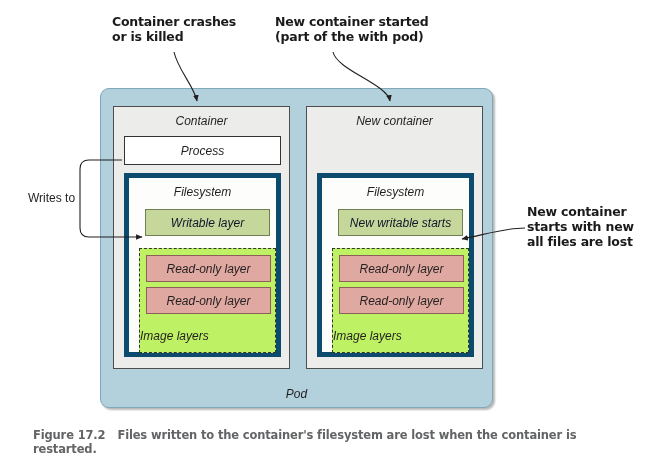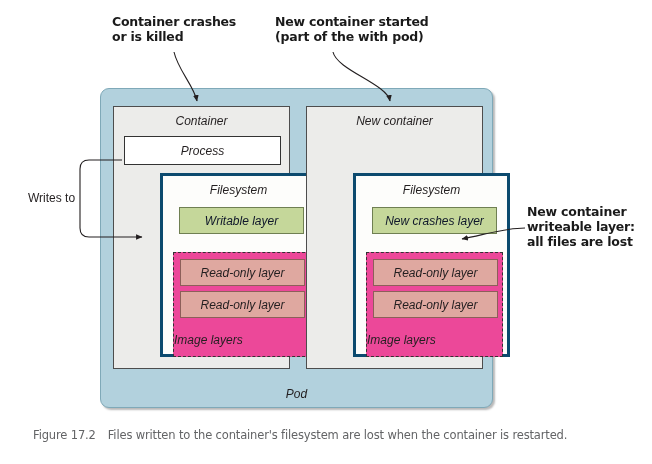--- a/index.html
+++ b/index.html
@@ -52,55 +52,55 @@
 
   .process-box{
     position:absolute;left:10px;top:29px;width:157px;height:29px;
     background:#ffffff;border:1px solid #333333;box-sizing:border-box;
     display:flex;align-items:center;justify-content:center;
     font-size:12px;color:#231f20;
   }
 
   .fs-box{
     position:absolute;left:10px;top:66px;width:157px;height:184px;
-    background:#fdfdfb;border:3px solid #0c4a6e;box-sizing:border-box;margin-left:36px;
+    background:#fdfdfb;border:5px solid #0c4a6e;box-sizing:border-box;
   }
   .fs-title{
     position:absolute;left:0;top:7px;width:100%;text-align:center;
     font-size:12px;color:#231f20;
   }
 
   .writable{
     position:absolute;left:16px;top:31px;width:125px;height:27px;
     background:#c5d79a;border:1px solid #6f7f52;box-sizing:border-box;
     display:flex;align-items:center;justify-content:center;
     font-size:12px;color:#0f172a;
   }
 
   .image-layers{
-    position:absolute;left:10px;top:76px;width:137px;height:105px;
-    border:1.4px dashed #333333;background:#ec4899;box-sizing:border-box;
+    position:absolute;left:10px;top:70px;width:137px;height:105px;
+    border:1.4px dashed #333333;background:#bef264;box-sizing:border-box;
   }
   .ro-layer{
     position:absolute;left:6px;width:125px;height:27px;
     background:#dfa8a0;border:1px solid #8d5f59;box-sizing:border-box;
     display:flex;align-items:center;justify-content:center;
     font-size:12px;color:#231f20;
   }
   .ro-1{top:6px;}
   .ro-2{top:38px;}
   .img-label{
     position:absolute;left:0;bottom:9px;width:100%;text-align:left;
     font-size:12px;color:#231f20;
   }
 
   
   .caption{
     position:absolute;left:33px;top:428px;width:600px;
-    font-family:"DejaVu Sans",sans-serif;font-weight:normal;
+    font-family:"DejaVu Sans",sans-serif;font-weight:bold;
     font-size:11.5px;color:#636466;letter-spacing:-0.15px;
   }
   .caption .fignum{margin-right:12px;}
 
   svg.overlay{position:absolute;left:0;top:0;width:652px;height:464px;
     pointer-events:none;overflow:visible;}
 </style>
 </head>
 <body>
 
@@ -111,21 +111,21 @@
     <div>or is killed</div>
   </div>
 
   <div class="callout" id="callout-right">
     <div>New container started</div>
     <div>(part of the with pod)</div>
   </div>
 
   <div class="callout" id="callout-side">
     <div>New container</div>
-    <div>writeable layer:</div>
+    <div>starts with new</div>
     <div>all files are lost</div>
   </div>
 
   <div class="side-label" id="writes-to">Writes to</div>
 
   <div class="pod">
 
     <div class="container-box" id="container-left">
       <div class="container-title">Container</div>
       <div class="process-box">Process</div>
@@ -137,21 +137,21 @@
           <div class="ro-layer ro-2">Read-only layer</div>
           <div class="img-label">Image layers</div>
         </div>
       </div>
     </div>
 
     <div class="container-box" id="container-right">
       <div class="container-title">New container</div>
       <div class="fs-box">
         <div class="fs-title">Filesystem</div>
-        <div class="writable">New crashes layer</div>
+        <div class="writable">New writable starts</div>
         <div class="image-layers">
           <div class="ro-layer ro-1">Read-only layer</div>
           <div class="ro-layer ro-2">Read-only layer</div>
           <div class="img-label">Image layers</div>
         </div>
       </div>
     </div>
 
     <div class="pod-label">Pod</div>
   </div>

